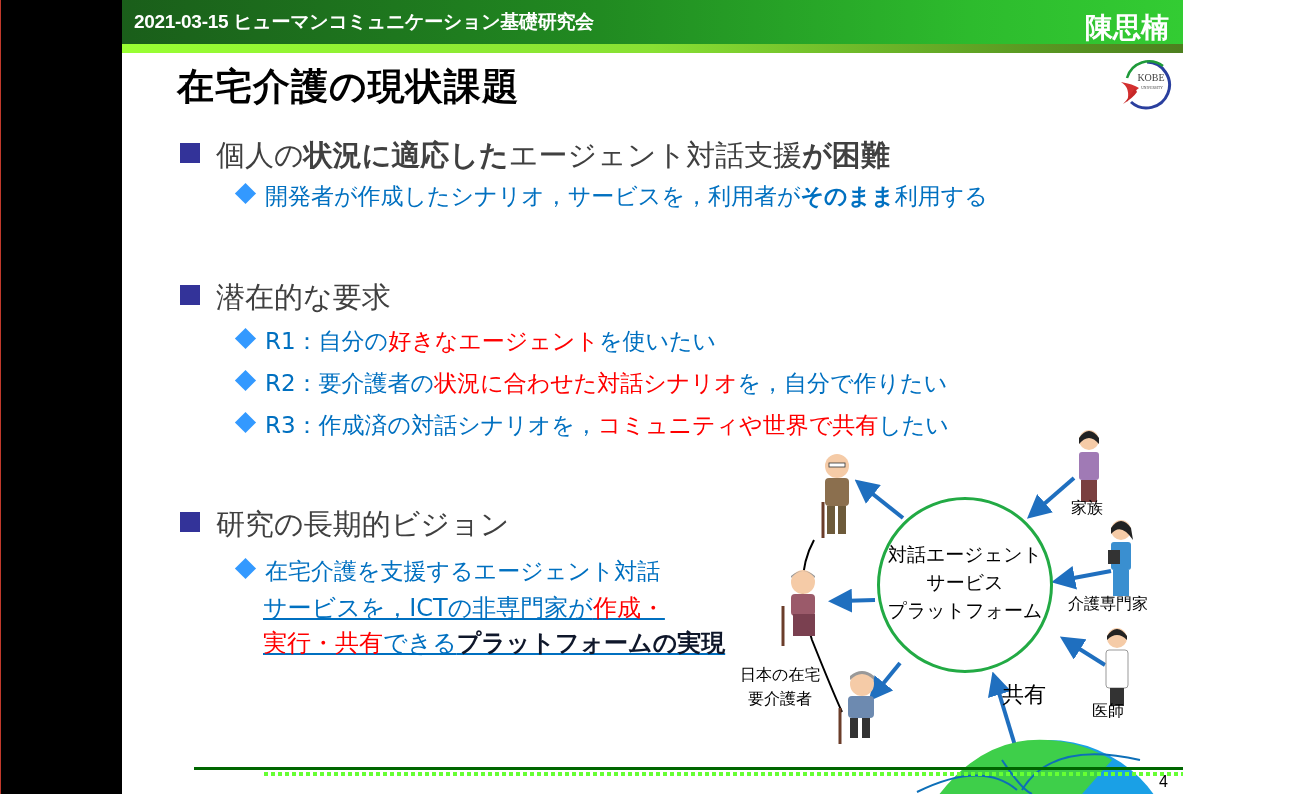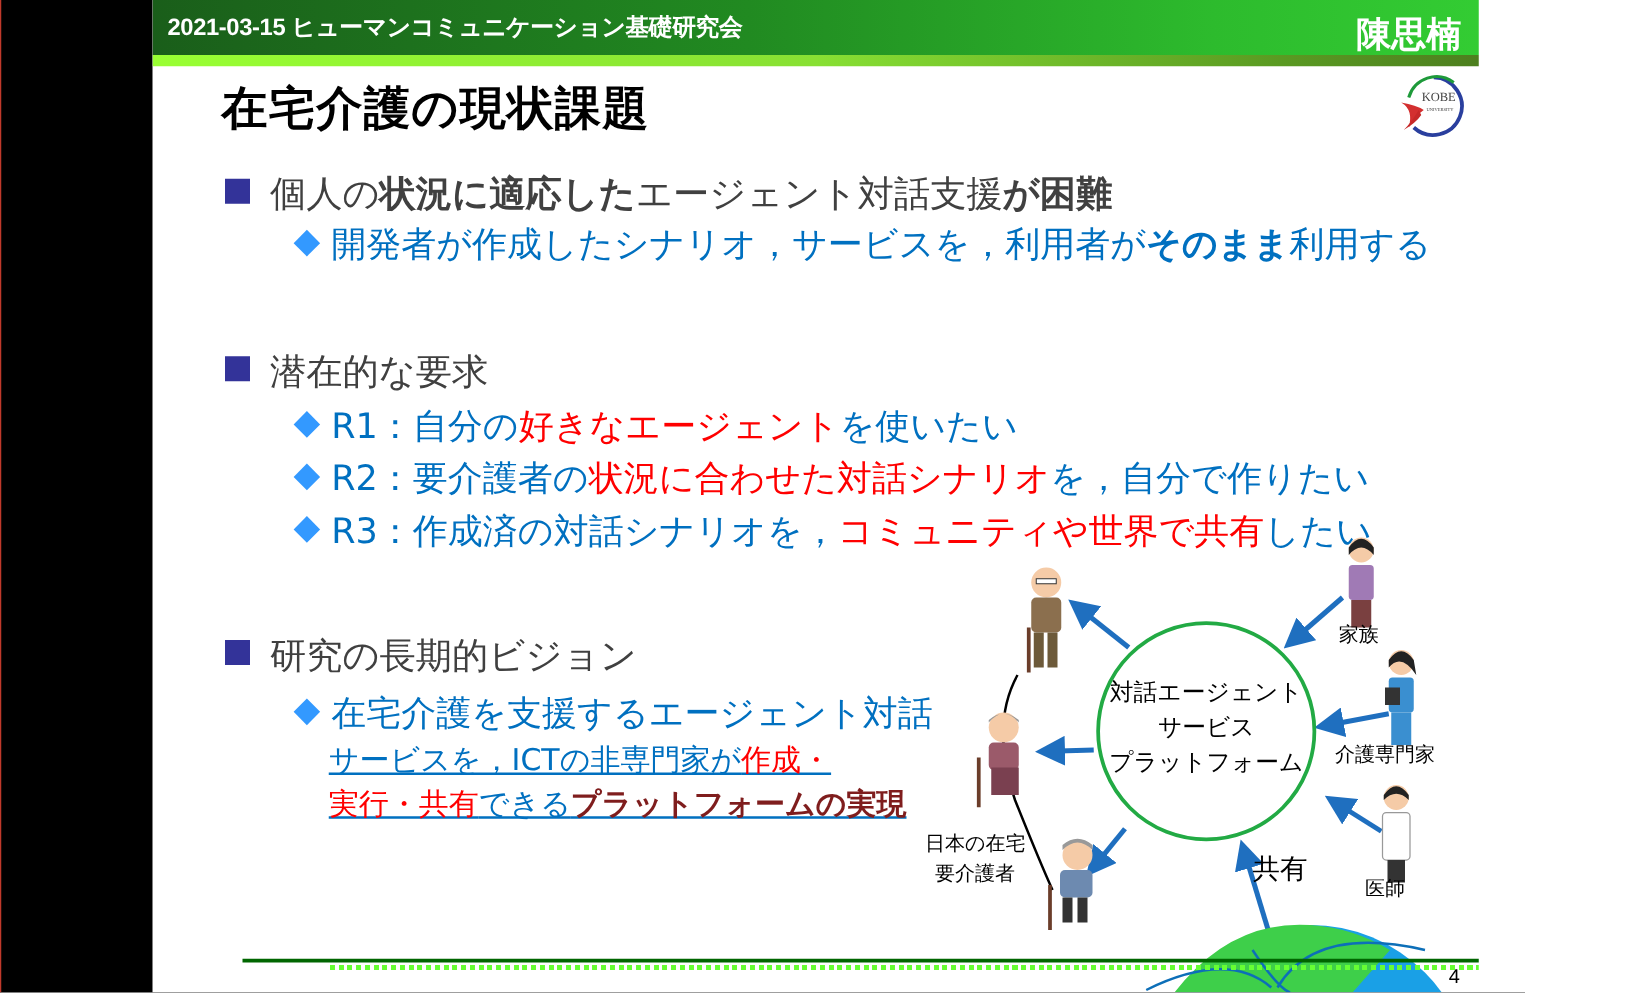--- a/index.html
+++ b/index.html
@@ -26,25 +26,25 @@
   }
   .header-right {
     position:absolute; right:14px; top:9px; color:#fff; font-weight:bold; font-size:28px;
   }
   .logo { position:absolute; left:995px; top:58px; width:60px; height:52px; }
   .title {
     position:absolute; left:55px; top:62px; font-size:37px; font-weight:bold; color:#000; letter-spacing:1px;
   }
   .l1 { position:absolute; left:58px; font-size:29px; color:#404040; white-space:nowrap; }
   .l1 .sq { display:inline-block; width:20px; height:20px; background:#333399; margin-right:16px; vertical-align:2px; }
-  .l2 { position:absolute; left:112px; font-size:28px; color:#0070c0; white-space:nowrap; line-height:32px; }
+  .l2 { position:absolute; left:112px; font-size:23px; color:#0070c0; white-space:nowrap; line-height:32px; }
   .l2 .dm { display:inline-block; width:15px; height:15px; background:#3399ff; transform:rotate(45deg); margin:0 12px 0 4px; vertical-align:3px; }
   .red { color:#ff0000; }
   .b { font-weight:bold; }
-  .bold-blue { font-weight:bold; color:#7f1d1d;text-align:center; }
+  .bold-blue { font-weight:bold; color:#0f172a;text-align:center; }
   .vision-cont { position:absolute; left:141px; font-size:24px; color:#0070c0; white-space:nowrap;text-decoration:underline; }
 
   .diagram { position:absolute; left:0; top:0; width:1061px; height:794px; pointer-events:none; }
   .diagram * { pointer-events:auto; }
   .platform-circle {
     position:absolute; left:755px; top:497px; width:170px; height:170px; border:3px solid #22aa44; border-radius:50%;
     background:transparent;
   }
   .platform-text {
     position:absolute; left:755px; top:540px; width:176px; text-align:center; font-size:19px; color:#000; line-height:28px;

